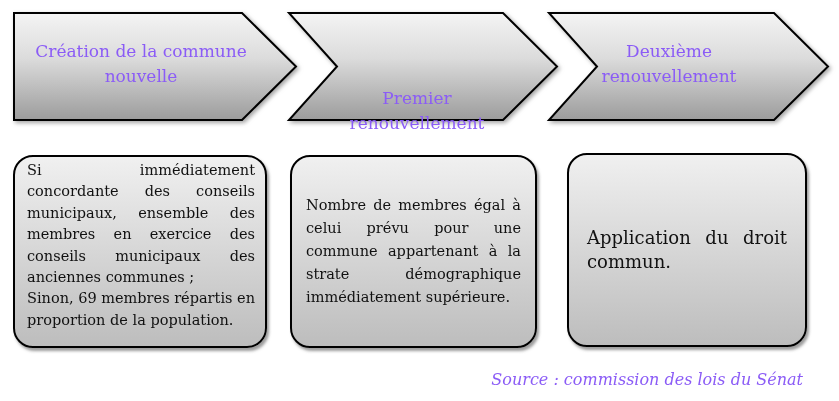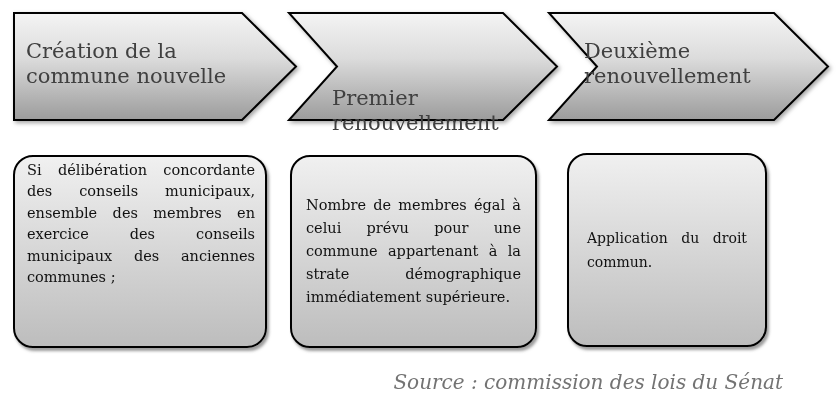--- a/index.html
+++ b/index.html
@@ -8,44 +8,44 @@
     font-family:"DejaVu Serif", serif; color:#1a1a1a; overflow:hidden;
   }
   
   .chevrons { position:absolute; left:0; top:0; }
   .chev {
     stroke:#000000; stroke-width:2; stroke-linejoin:miter;
     fill:url(#shapeGrad);
     filter:drop-shadow(2px 2.5px 2px rgba(90,90,90,0.55));
   }
   .step-label {
-    position:absolute; top:39px; text-align:left;
-    font-size:21px; line-height:25px; color:#404040;
+    position:absolute; top:39px; text-align:center;
+    font-size:17px; line-height:25px; color:#8b5cf6;
   }
   .sl1 { left:26px;  width:230px; }
   .sl2 { left:332px; width:170px;margin-top:47px; }
   .sl3 { left:584px; width:170px; }
   
   .info-box {
     position:absolute; top:155px; height:193px; box-sizing:border-box;
     border:2px solid #000000; border-radius:20px;
     background:linear-gradient(#f0f0f0, #bdbdbd);
     box-shadow:2px 3px 3px rgba(90,90,90,0.6);
     font-size:14.5px; color:#111111; overflow:hidden;
   }
   .info-box p { margin:0; text-align:justify; }
   .box1 { left:13px;  width:254px; padding:3px 10px 0 12px; line-height:21.4px; }
   .box2 { left:290px; width:247px; padding:16px 14px; line-height:23px;
           display:flex; flex-direction:column; justify-content:center; }
-  .box3 { left:567px; top:153px; width:200px; height:194px; padding:0 18px;
-          font-size:14px; line-height:24px;
+  .box3 { left:567px; top:153px; width:240px; height:194px; padding:0 18px;
+          font-size:18px; line-height:24px;
           display:flex; flex-direction:column; justify-content:center; }
   .source {
-    position:absolute; top:370px; right:56px;
-    font-style:italic; font-size:20px; color:#737373;
+    position:absolute; top:370px; right:36px;
+    font-style:italic; font-size:16px; color:#8b5cf6;
   }
 </style>
 </head>
 <body>
 
 <div class="canvas">
 
   <svg class="chevrons" width="839" height="140" viewBox="0 0 839 140" aria-hidden="true">
     <defs>
       <linearGradient id="shapeGrad" x1="0" y1="0" x2="0" y2="1">
@@ -57,21 +57,22 @@
     <polygon class="chev" points="14,13 242,13 296,66.5 242,120 14,120"></polygon>
     <polygon class="chev" points="289,13 503,13 557,66.5 503,120 289,120 337,66.5"></polygon>
     <polygon class="chev" points="549,13 774,13 828,66.5 774,120 549,120 597,66.5"></polygon>
   </svg>
 
   <div class="step-label sl1">Création de la commune nouvelle</div>
   <div class="step-label sl2">Premier renouvellement</div>
   <div class="step-label sl3">Deuxième renouvellement</div>
 
   <div class="info-box box1">
-    <p>Si délibération concordante des conseils municipaux, ensemble des membres en exercice des conseils municipaux des anciennes communes ;</p>
+    <p>Si immédiatement concordante des conseils municipaux, ensemble des membres en exercice des conseils municipaux des anciennes communes ;</p>
+    <p>Sinon, 69 membres répartis en proportion de la population.</p>
   </div>
 
   <div class="info-box box2">
     <p>Nombre de membres égal à celui prévu pour une commune appartenant à la strate démographique immédiatement supérieure.</p>
   </div>
 
   <div class="info-box box3">
     <p>Application du droit commun.</p>
   </div>
 

